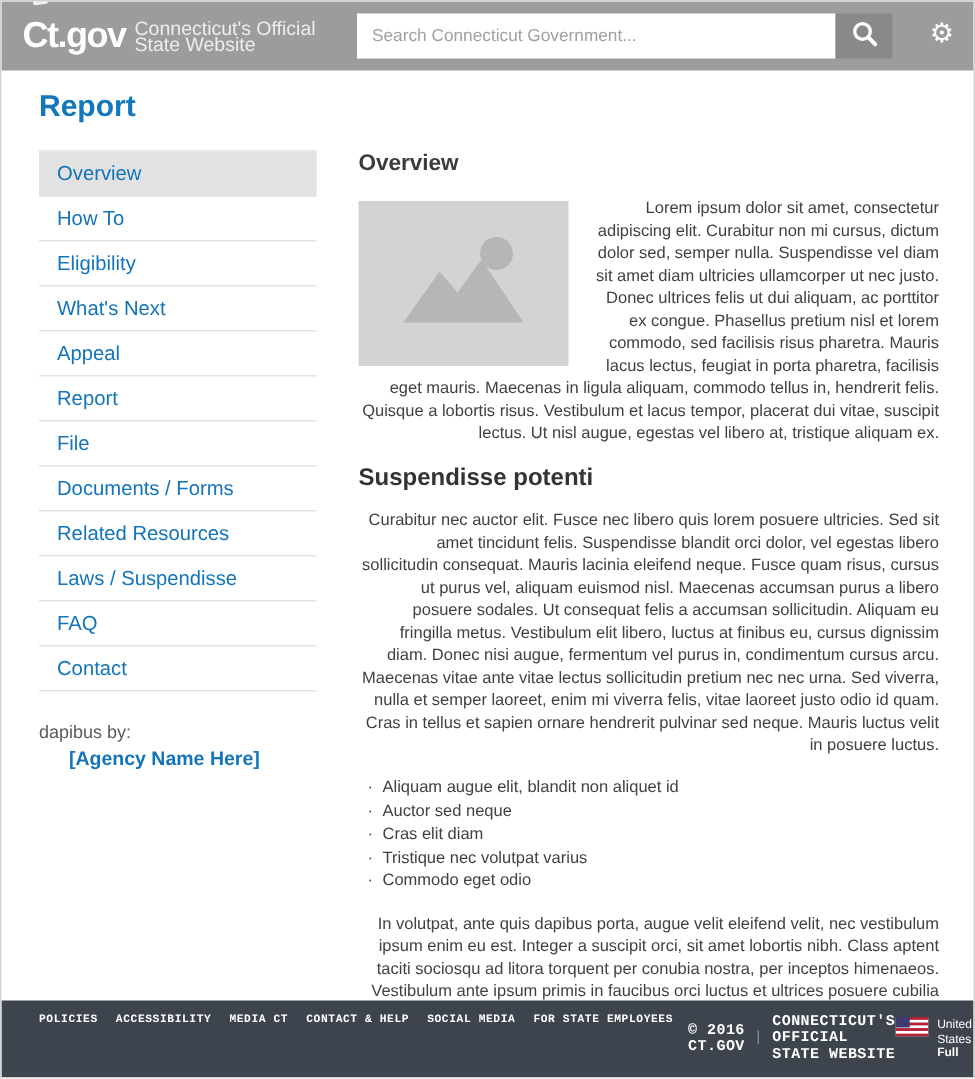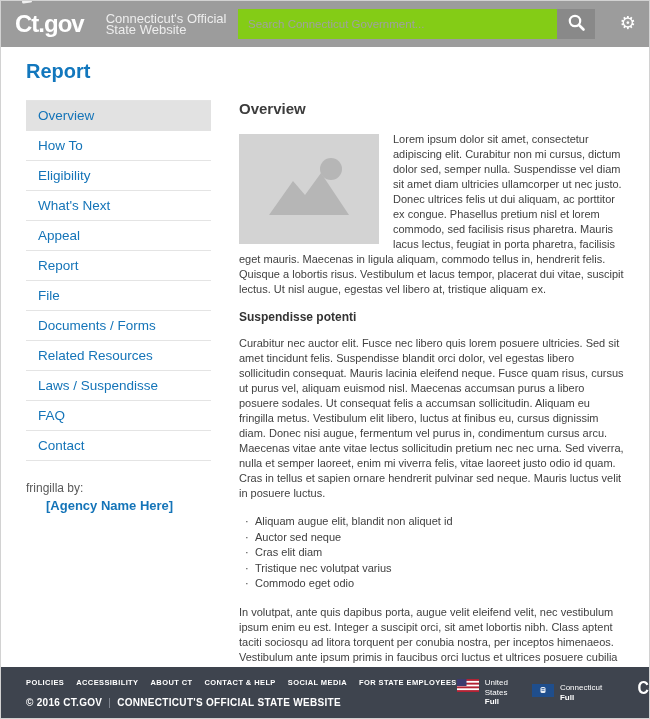--- a/index.html
+++ b/index.html
@@ -1,27 +1,27 @@
 <!DOCTYPE html>
 <html><head>
 <meta charset="utf-8">
 <style>
   html,body{margin:0;padding:0;background:#fff;}
   .page{width:650px;height:719px;position:relative;background:#fff;box-sizing:border-box;
         border:1px solid #d2d2d2;overflow:hidden;font-family:"Liberation Sans",sans-serif;}
 
   
   .topbar{position:relative;height:46px;background:#9c9c9c;display:flex;align-items:center;padding:0 0 0 14px;}
-  .logo-block{display:flex;align-items:center;gap:22px;}
+  .logo-block{display:flex;align-items:center;gap:6px;}
   .ctgov-logo{color:#fff;font-size:24px;font-weight:bold;letter-spacing:-1px;position:relative;line-height:1;}
   .logo-flag{position:absolute;top:-1px;left:21px;width:10px;height:3px;background:#fff;border-radius:2px;transform:rotate(-8deg);opacity:.85;}
   .tagline{color:#ededed;font-size:13px;line-height:11.5px;}
   .search{position:absolute;left:237px;top:8px;width:357px;height:30px;display:flex;}
   .search input{flex:1;border:none;outline:none;padding:0 10px;font-size:11.5px;color:#555;
-        font-family:"Liberation Sans",sans-serif;background:#84cc16;}
+        font-family:"Liberation Sans",sans-serif;background:#ffffff;}
   .search input::placeholder{color:#a0a0a0;}
   .search-btn{width:38px;height:30px;background:#898989;border:none;display:flex;align-items:center;justify-content:center;cursor:pointer;}
   .gear{position:absolute;right:13px;top:13px;color:#fff;font-size:18px;line-height:1;font-family:"DejaVu Sans",sans-serif;cursor:pointer;}
 
   
   .crumbs{padding:20px 0 0 25px;font-size:8px;font-weight:bold;letter-spacing:.5px;color:#8e8e8e;}
   .crumbs .bc-item{color:#8e8e8e;text-decoration:none;cursor:pointer;}
   .crumbs .bc-sep{margin:0 4px;color:#8e8e8e;}
   .page-title{margin:13px 0 0 25px;font-size:20px;font-weight:bold;color:#1277bd;}
 
@@ -33,30 +33,30 @@
         padding:7px 0 7px 12px;border-bottom:1px solid #e4e4e4;}
   .side-item.active{background:#e2e2e2;border-bottom-color:#e2e2e2;color:#1474b8;}
   .provided{margin:20px 0 0 0;font-size:12px;color:#5a5a5a;}
   .agency{margin-top:3px;font-size:13px;font-weight:bold;color:#1474b8;cursor:pointer;margin-left:20px;}
 
   
   .main{flex:1;min-width:0;}
   .main h2{margin:0 0 15px;font-size:15px;color:#3c3c3c;font-weight:bold;}
   .img-ph{float:left;width:140px;height:110px;background:#d3d3d3;margin:2px 14px 8px 0;
         display:flex;align-items:center;justify-content:center;}
-  .main p{font-size:11px;line-height:15px;color:#414141;margin:12px 0 13px;}
-  .main h3{clear:both;font-size:12px;font-weight:bold;color:#333;margin:2px 0 2px;}
+  .main p{font-size:11px;line-height:15px;color:#414141;margin:12px 0 13px;text-align:right;}
+  .main h3{clear:both;font-size:16px;font-weight:bold;color:#333;margin:2px 0 2px;}
   .main ul{list-style:none;margin:12px 0 13px;padding:0 0 0 6px;}
   .main li{position:relative;padding-left:10px;font-size:11px;line-height:15.5px;color:#414141;}
   .main li::before{content:"·";position:absolute;left:0;color:#414141;}
 
   
   .footer{position:absolute;left:0;right:0;bottom:0;height:51px;background:#3e444e;
         display:flex;align-items:center;padding:0 12px 0 25px;box-sizing:border-box;}
-  .f-left{display:flex;flex-direction:column;gap:10px;}
+  .f-left{display:flex;flex-direction:row;gap:10px;font-family:Liberation Mono, monospace;}
   .f-links{display:flex;gap:12px;}
   .f-link{color:#fff;font-size:7.5px;font-weight:bold;letter-spacing:.4px;text-decoration:none;cursor:pointer;white-space:nowrap;}
   .f-copy{display:flex;gap:6px;align-items:center;color:#fff;font-size:10px;font-weight:bold;letter-spacing:.3px;}
   .f-copy .sep{color:#8b919b;font-weight:normal;}
   .f-right{margin-left:auto;display:flex;align-items:center;gap:24px;}
   .lang{display:flex;align-items:flex-start;gap:6px;cursor:pointer;}
   .lang-text{color:#fff;font-size:8px;line-height:9.5px;}
   .lang-text b{display:block;}
   .brand{color:#fff;text-align:right;line-height:1;cursor:pointer;}
   .brand-name{font-size:18px;font-weight:bold;letter-spacing:-.8px;position:relative;display:inline-block;
@@ -104,21 +104,21 @@
           <a class="side-item">What's Next</a>
           <a class="side-item">Appeal</a>
           <a class="side-item">Report</a>
           <a class="side-item">File</a>
           <a class="side-item">Documents / Forms</a>
           <a class="side-item">Related Resources</a>
           <a class="side-item">Laws / Suspendisse</a>
           <a class="side-item">FAQ</a>
           <a class="side-item">Contact</a>
         </nav>
-      <div class="provided">fringilla by:</div>
+      <div class="provided">dapibus by:</div>
       <div class="agency">[Agency Name Here]</div>
     </aside>
 
     <main class="main">
       <h2>Overview</h2>
       <div class="img-ph">
         <span>
           <svg width="92" height="72" viewBox="0 0 92 72">
             <circle cx="68" cy="18" r="11" fill="#b6b6b6"></circle>
             <path d="M6 64 L30 30 L42 44 L58 22 L86 64 Z" fill="#b6b6b6"></path>
@@ -137,21 +137,21 @@
         </ul>
       <p>In volutpat, ante quis dapibus porta, augue velit eleifend velit, nec vestibulum ipsum enim eu est. Integer a suscipit orci, sit amet lobortis nibh. Class aptent taciti sociosqu ad litora torquent per conubia nostra, per inceptos himenaeos. Vestibulum ante ipsum primis in faucibus orci luctus et ultrices posuere cubilia Curae; Donec et viverra libero, sed euismod lorem. Mauris pretium volutpat tortor, id efficitur tortor tincidunt non. Integer non enim non ante scelerisque consequat. Ut ac fermentum quam, at viverra nisi. Suspendisse euismod nisl ac ex euismod venenatis.</p>
     </main>
   </div>
 
   <footer class="footer">
     <div class="f-left">
       <div class="f-links">
           <a class="f-link">POLICIES</a>
           <a class="f-link">ACCESSIBILITY</a>
-          <a class="f-link">ABOUT CT</a>
+          <a class="f-link">MEDIA CT</a>
           <a class="f-link">CONTACT &amp; HELP</a>
           <a class="f-link">SOCIAL MEDIA</a>
           <a class="f-link">FOR STATE EMPLOYEES</a>
         </div>
       <div class="f-copy">
         <span>© 2016 CT.GOV</span>
         <span class="sep">|</span>
         <span>CONNECTICUT'S OFFICIAL STATE WEBSITE</span>
       </div>
     </div>

